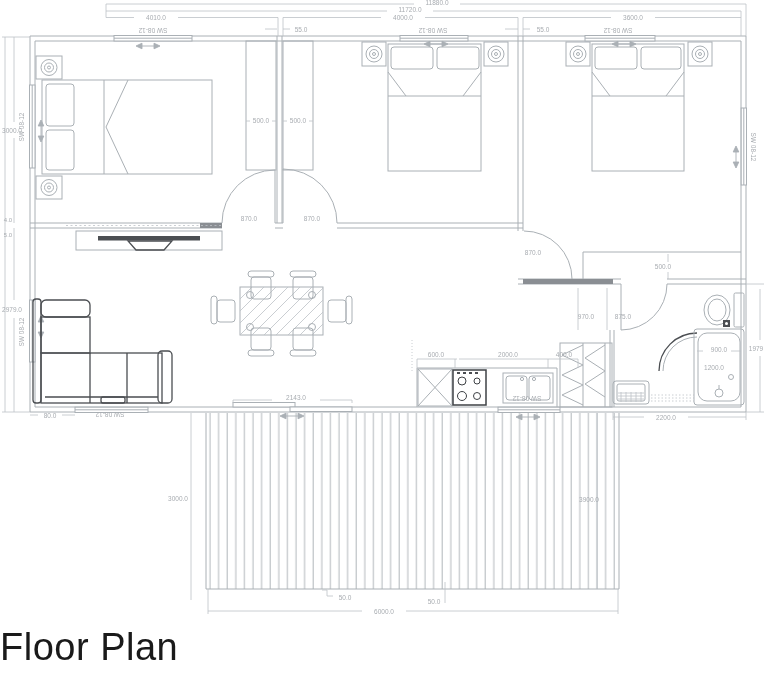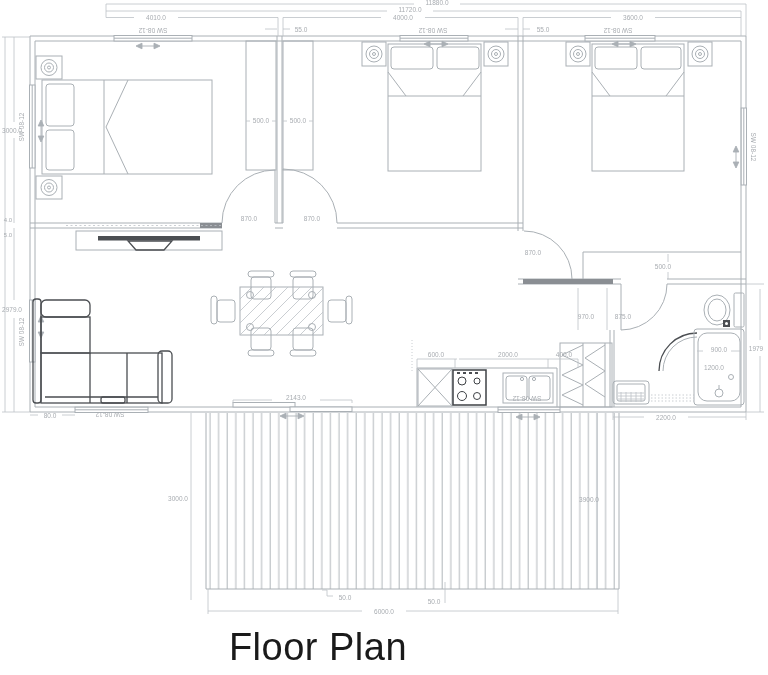--- a/index.html
+++ b/index.html
@@ -8,21 +8,21 @@
   svg{position:absolute;left:0;top:0;}
   .l{stroke:#aab0b5;fill:none;stroke-width:1;}
   .lt{stroke:#bdc2c6;fill:none;stroke-width:0.8;}
   .dk{stroke:#4b4e52;fill:none;stroke-width:1.3;}
   .dkf{fill:#4b4e52;stroke:none;}
   .wh{fill:#ffffff;}
   .poche{fill:#8a8e93;stroke:none;}
   .arr{stroke:#aab0b5;fill:#aab0b5;stroke-width:0.9;}
   text{font-family:"Liberation Sans",sans-serif;font-size:6.5px;fill:#a8acb1;}
   text.sm{font-size:6px;}
-  .title{position:absolute;left:0;top:626px;width:636px;text-align:center;
+  .title{position:absolute;left:0;top:626px;width:636px;text-align:left;
          font-size:38px;color:#1a1a1a;letter-spacing:0.5px;}
 </style>
 </head>
 <body>
 
 <div class="stage">
 <svg width="768" height="675" viewBox="0 0 768 675">
   <defs>
     <pattern id="deckp" x="206" y="0" width="8.6" height="12" patternUnits="userSpaceOnUse">
       <path d="M4,0V12" stroke="#b3b8bc" stroke-width="1"></path>

